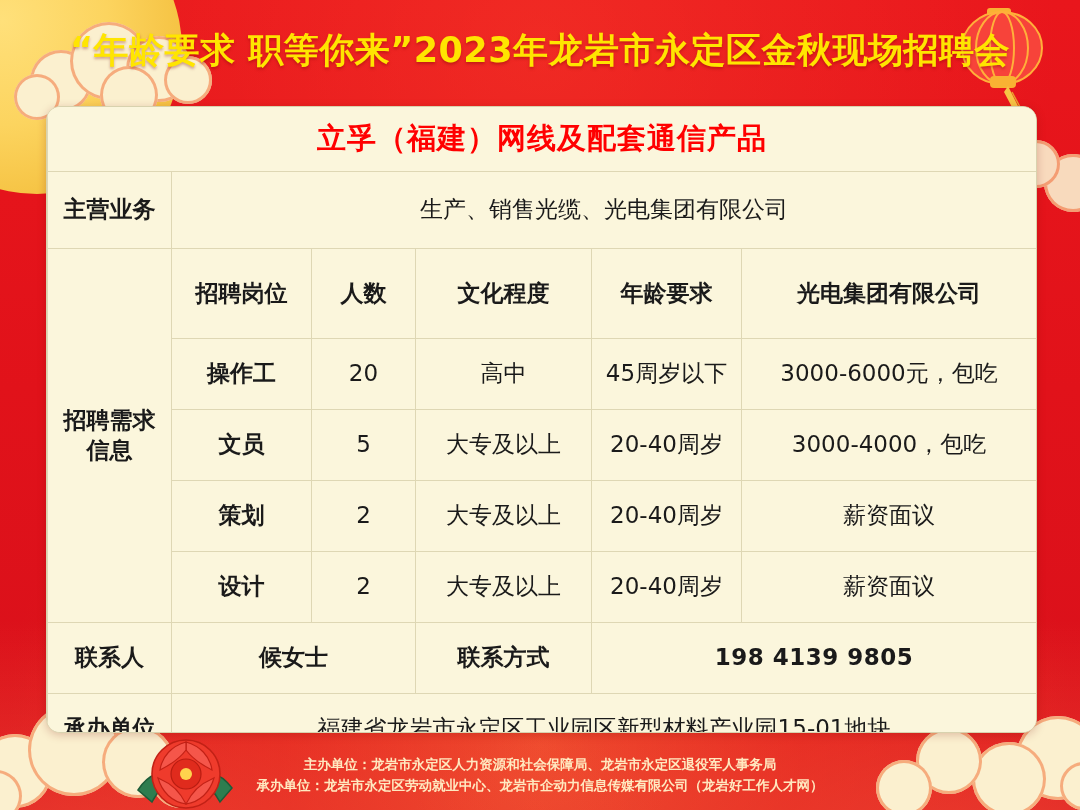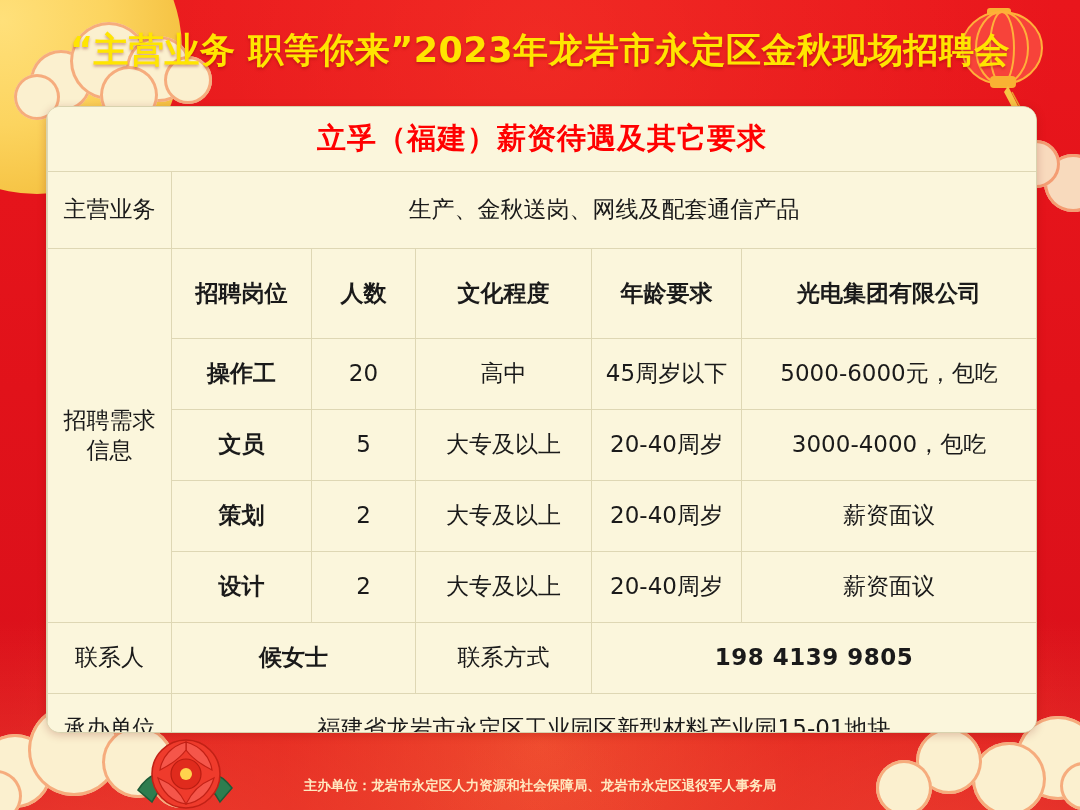--- a/index.html
+++ b/index.html
@@ -153,21 +153,21 @@
   tr.last-row  td { border-bottom: none; }
 
   .company-name {
     font-size: 29px;
     font-weight: bold;
     color: #ff0000;
     letter-spacing: 1px;
   }
   .lbl {
     font-size: 23px;
-    font-weight: normal;
+    font-weight: bold;
     color: #111;
   }
   .left-text {
     text-align: left;
     padding-left: 10px;
   }
   .colhdr {
     font-size: 23px;
     font-weight: bold;
     color: #111;
@@ -256,60 +256,60 @@
     <ellipse cx="52" cy="56" rx="40" ry="36" fill="#f7433a"></ellipse>
     <ellipse cx="52" cy="56" rx="40" ry="36" fill="none" stroke="#ffb03a" stroke-width="2"></ellipse>
     <ellipse cx="52" cy="56" rx="26" ry="36" fill="none" stroke="#ffb03a" stroke-width="2"></ellipse>
     <ellipse cx="52" cy="56" rx="12" ry="36" fill="none" stroke="#ffb03a" stroke-width="2"></ellipse>
     <rect x="40" y="84" width="26" height="12" rx="4" fill="#f9b233"></rect>
     <path d="M58 94 L74 126 L86 138 L72 134 L54 100 Z" fill="#f6c445"></path>
     <path d="M62 100 L78 130" stroke="#e8a22c" stroke-width="1.5" fill="none"></path>
   </svg>
 
   <div class="title-bar">
-    <div class="title-text">“主营业务 职等你来”2023年龙岩市永定区金秋现场招聘会</div>
+    <div class="title-text">“年龄要求 职等你来”2023年龙岩市永定区金秋现场招聘会</div>
   </div>
 
   <div class="card">
     <table class="info">
       <colgroup>
         <col style="width:124px">
         <col style="width:140px">
         <col style="width:104px">
         <col style="width:176px">
         <col style="width:150px">
         <col style="width:295px">
       </colgroup>
       <tbody>
         <tr class="first-row">
           <td colspan="6" class="no-left no-right" style="height:60px">
-            <span class="company-name">立孚（福建）薪资待遇及其它要求</span>
+            <span class="company-name">立孚（福建）网线及配套通信产品</span>
           </td>
         </tr>
 
         <tr>
           <td class="lbl no-left" style="height:72px">主营业务</td>
-          <td colspan="5" class="left-text no-right">生产、金秋送岗、网线及配套通信产品</td>
+          <td colspan="5" class="left-text no-right">生产、销售光缆、光电集团有限公司</td>
         </tr>
 
         <tr>
           <td rowspan="5" class="lbl no-left">招聘需求信息</td>
           <td class="colhdr" style="height:85px">招聘岗位</td>
           <td class="colhdr">人数</td>
           <td class="colhdr">文化程度</td>
           <td class="colhdr">年龄要求</td>
           <td class="colhdr no-right">光电集团有限公司</td>
         </tr>
 
         <tr>
           <td class="job" style="height:66px">操作工</td>
           <td>20</td>
           <td>高中</td>
           <td>45周岁以下</td>
-          <td class="left-text no-right">5000-6000元，包吃</td>
+          <td class="left-text no-right">3000-6000元，包吃</td>
         </tr>
 
         <tr>
           <td class="job" style="height:66px">文员</td>
           <td>5</td>
           <td>大专及以上</td>
           <td>20-40周岁</td>
           <td class="left-text no-right">3000-4000，包吃</td>
         </tr>
 
@@ -339,15 +339,16 @@
         <tr class="last-row">
           <td class="lbl no-left" style="height:66px">承办单位</td>
           <td colspan="5" class="addr no-right">福建省龙岩市永定区工业园区新型材料产业园15-01地块</td>
         </tr>
       </tbody>
     </table>
   </div>
 
   <div class="footer">
     <div>主办单位：龙岩市永定区人力资源和社会保障局、龙岩市永定区退役军人事务局</div>
+    <div>承办单位：龙岩市永定区劳动就业中心、龙岩市企动力信息传媒有限公司（龙岩好工作人才网）</div>
   </div>
 
 </div>
 
 </body></html>

